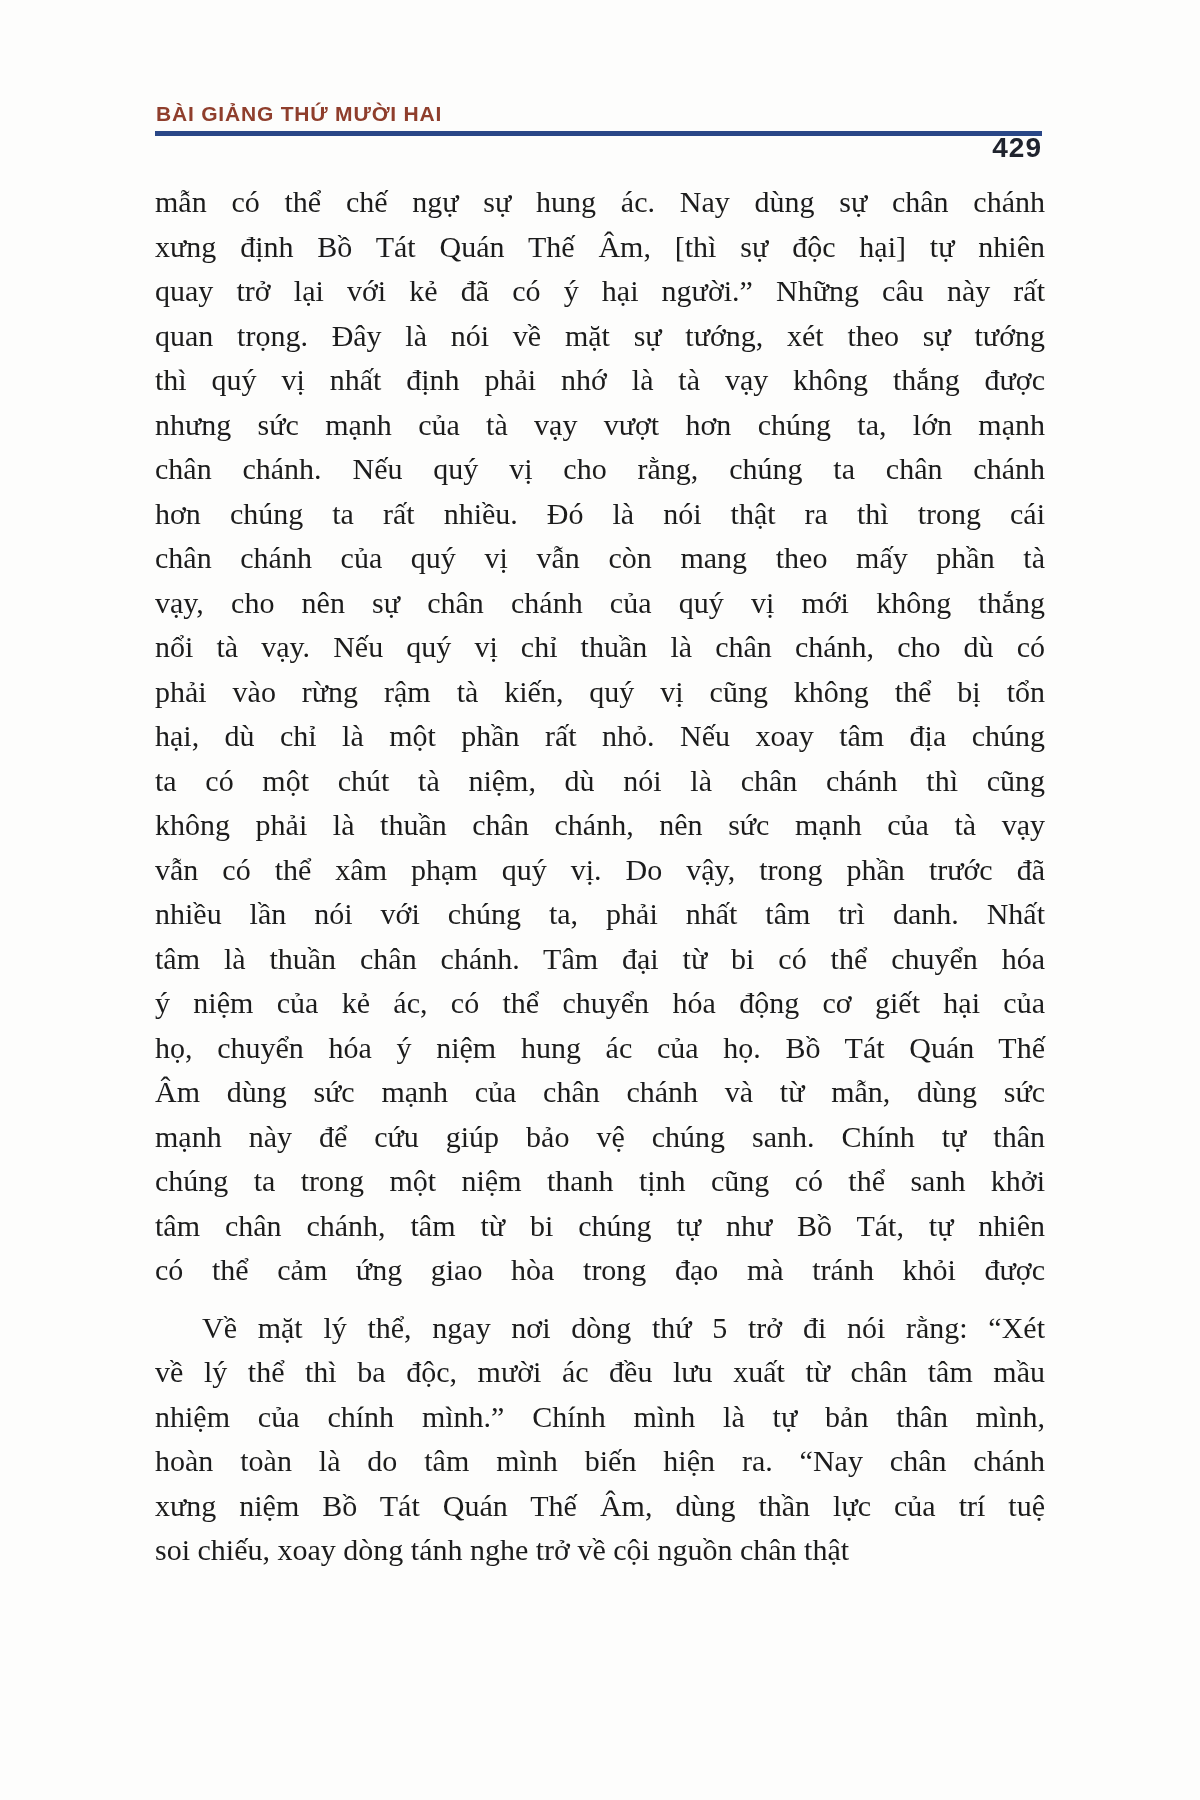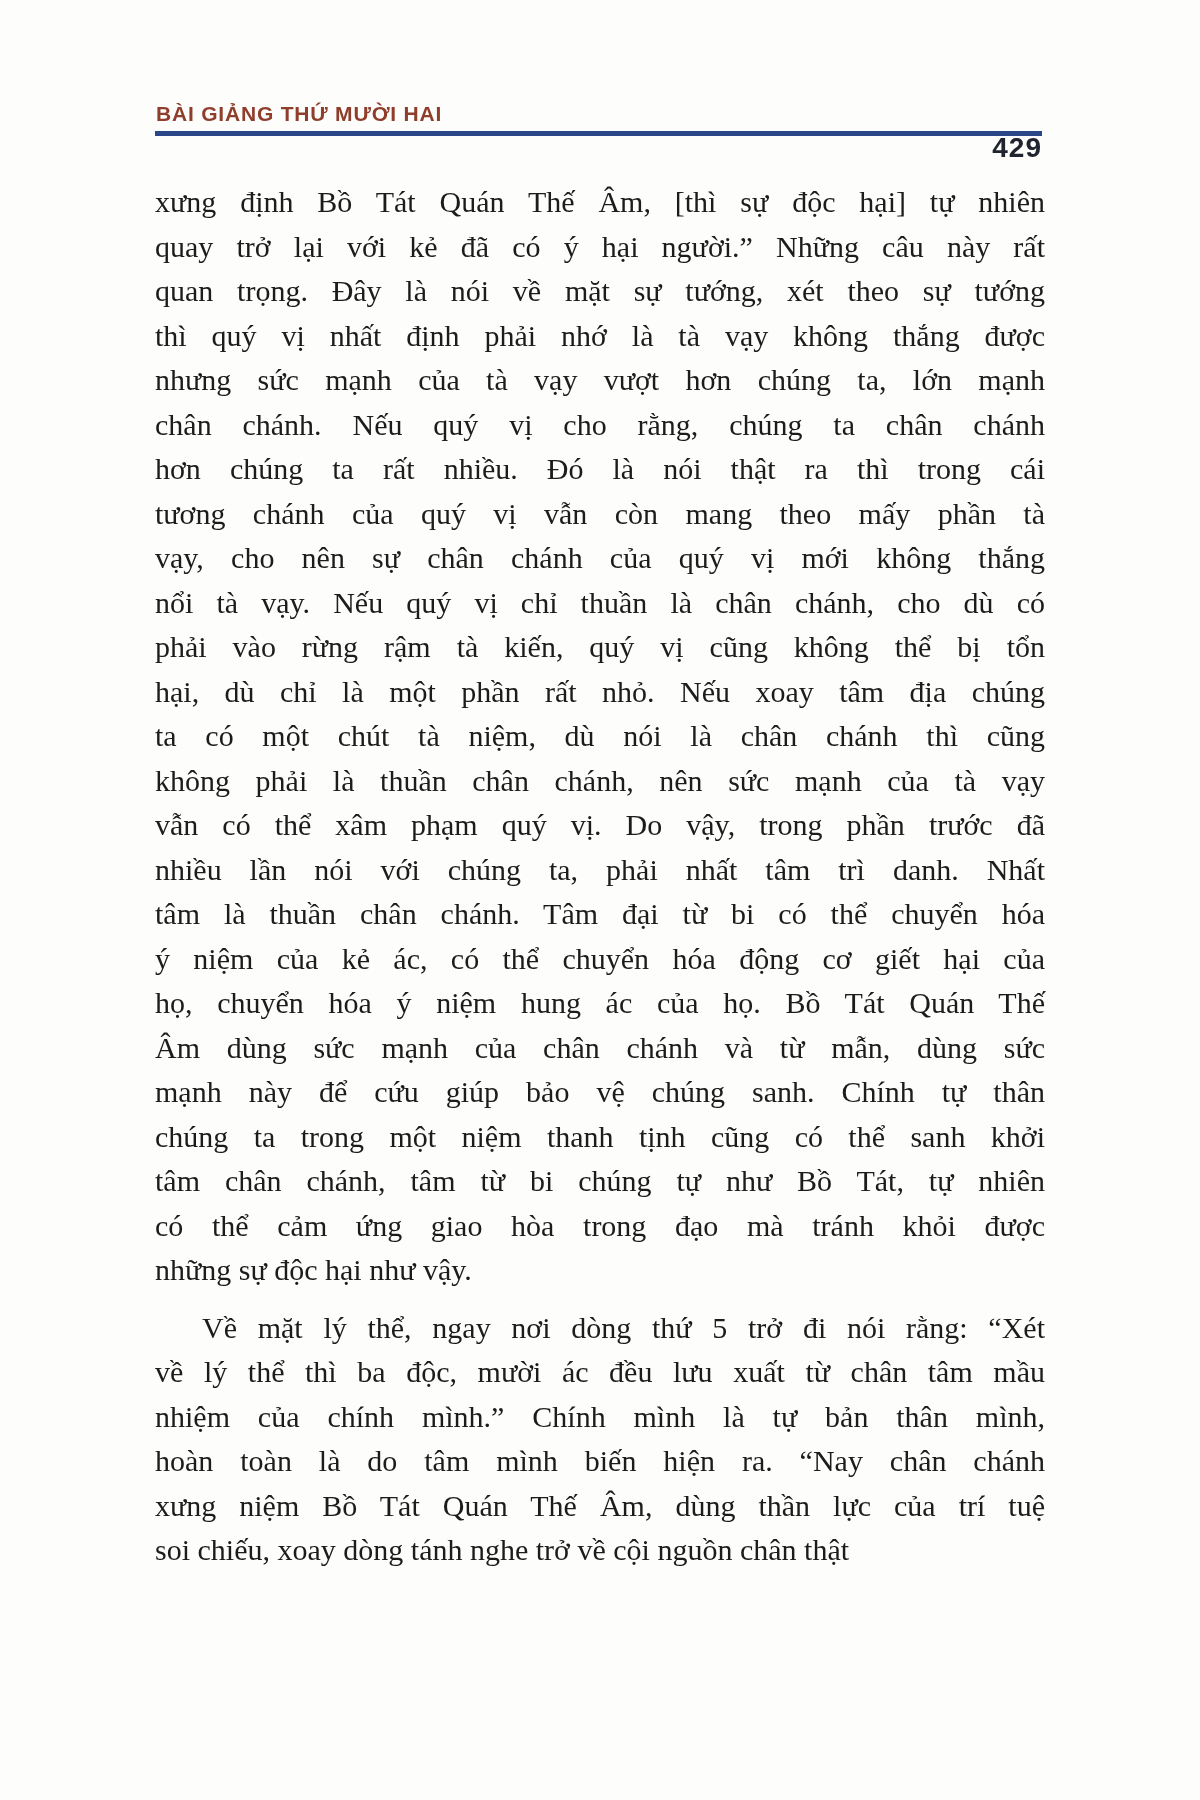--- a/index.html
+++ b/index.html
@@ -71,45 +71,45 @@
 </style>
 </head>
 <body>
 
 <div class="page">
   <div class="running-head">BÀI GIẢNG THỨ MƯỜI HAI</div>
   <div class="page-number">429</div>
   <div class="header-rule"></div>
   <div class="page-body">
       <div class="paragraph">
+        <div class="line">mẫn có thể chế ngự sự hung ác. Nay dùng sự chân chánh</div>
         <div class="line">xưng định Bồ Tát Quán Thế Âm, [thì sự độc hại] tự nhiên</div>
         <div class="line">quay trở lại với kẻ đã có ý hại người.” Những câu này rất</div>
         <div class="line">quan trọng. Đây là nói về mặt sự tướng, xét theo sự tướng</div>
         <div class="line">thì quý vị nhất định phải nhớ là tà vạy không thắng được</div>
         <div class="line">nhưng sức mạnh của tà vạy vượt hơn chúng ta, lớn mạnh</div>
         <div class="line">chân chánh. Nếu quý vị cho rằng, chúng ta chân chánh</div>
         <div class="line">hơn chúng ta rất nhiều. Đó là nói thật ra thì trong cái</div>
-        <div class="line">tương chánh của quý vị vẫn còn mang theo mấy phần tà</div>
+        <div class="line">chân chánh của quý vị vẫn còn mang theo mấy phần tà</div>
         <div class="line">vạy, cho nên sự chân chánh của quý vị mới không thắng</div>
         <div class="line">nổi tà vạy. Nếu quý vị chỉ thuần là chân chánh, cho dù có</div>
         <div class="line">phải vào rừng rậm tà kiến, quý vị cũng không thể bị tổn</div>
         <div class="line">hại, dù chỉ là một phần rất nhỏ. Nếu xoay tâm địa chúng</div>
         <div class="line">ta có một chút tà niệm, dù nói là chân chánh thì cũng</div>
         <div class="line">không phải là thuần chân chánh, nên sức mạnh của tà vạy</div>
         <div class="line">vẫn có thể xâm phạm quý vị. Do vậy, trong phần trước đã</div>
         <div class="line">nhiều lần nói với chúng ta, phải nhất tâm trì danh. Nhất</div>
         <div class="line">tâm là thuần chân chánh. Tâm đại từ bi có thể chuyển hóa</div>
         <div class="line">ý niệm của kẻ ác, có thể chuyển hóa động cơ giết hại của</div>
         <div class="line">họ, chuyển hóa ý niệm hung ác của họ. Bồ Tát Quán Thế</div>
         <div class="line">Âm dùng sức mạnh của chân chánh và từ mẫn, dùng sức</div>
         <div class="line">mạnh này để cứu giúp bảo vệ chúng sanh. Chính tự thân</div>
         <div class="line">chúng ta trong một niệm thanh tịnh cũng có thể sanh khởi</div>
         <div class="line">tâm chân chánh, tâm từ bi chúng tự như Bồ Tát, tự nhiên</div>
         <div class="line">có thể cảm ứng giao hòa trong đạo mà tránh khỏi được</div>
-        <div class="line last">những sự độc hại như vậy.</div>
       </div>
       <div class="paragraph">
         <div class="line indent">Về mặt lý thể, ngay nơi dòng thứ 5 trở đi nói rằng: “Xét</div>
         <div class="line">về lý thể thì ba độc, mười ác đều lưu xuất từ chân tâm mầu</div>
         <div class="line">nhiệm của chính mình.” Chính mình là tự bản thân mình,</div>
         <div class="line">hoàn toàn là do tâm mình biến hiện ra. “Nay chân chánh</div>
         <div class="line">xưng niệm Bồ Tát Quán Thế Âm, dùng thần lực của trí tuệ</div>
         <div class="line last">soi chiếu, xoay dòng tánh nghe trở về cội nguồn chân thật</div>
       </div>
     </div>

